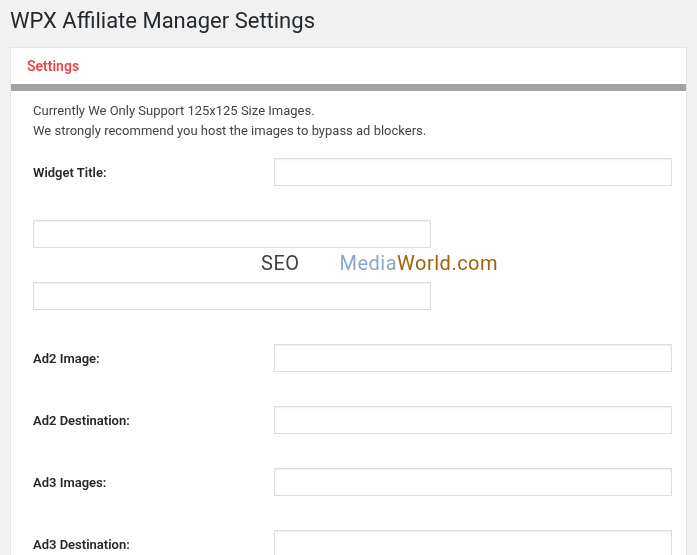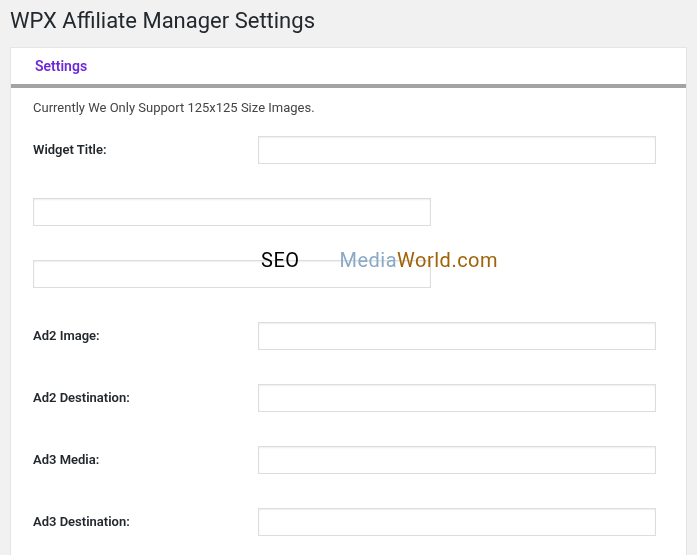--- a/index.html
+++ b/index.html
@@ -19,40 +19,41 @@
       font-weight: 400;
       color: #23282d;
       padding: 8px 10px 14px 10px;
     }
     .settings-panel {
       background: #fff;
       border: 1px solid #e5e5e5;
       margin: 0 10px;
     }
     .panel-header {
-      padding: 10px 24px;
-      border-bottom: 4px solid #a3a3a3;
+      padding: 10px 16px;
+      border-bottom: 7px solid #a3a3a3;
       font-size: 14px;
-      color: #6d28d9;
+      color: #ef4444;
       font-weight: 600;
     }
     .panel-body {
       padding: 10px 14px 0 22px;
       position: relative;
     }
     .notice-text {
       font-size: 13px;
       color: #444;
       line-height: 1.5;
       margin-bottom: 18px;
     }
     .form-row {
       display: flex;
       align-items: center;
       margin-bottom: 34px;
+      justify-content: space-between;
     }
     .form-label {
       width: 225px;
       font-size: 13px;
       color: #23282d;
       font-weight: 600;
     }
     .form-input {
       flex: 1;
       height: 28px;
@@ -68,41 +69,42 @@
       position: absolute;
       top: 160px;
       left: 250px;
       font-size: 20px;
       font-weight: 400;
       pointer-events: none;
       user-select: none;
       letter-spacing: 0.5px;
     }
     .watermark .wm-seo {
-      color: #000000;
+      color: #404040;
     }
     .watermark .wm-media {
       color: #8aa8c8;
       margin-left: 40px;
     }
     .watermark .wm-world {
       color: #a16207;
     }
   </style>
 </head>
 <body>
 
 <h1 class="page-title">WPX Affiliate Manager Settings</h1>
 
 <div class="settings-panel">
   <div class="panel-header">Settings</div>
   <div class="panel-body">
 
     <div class="notice-text">
       <span>Currently We Only Support 125x125 Size Images.</span><br>
+      <span>We strongly recommend you host the images to bypass ad blockers.</span>
     </div>
 
     <div class="form-row">
       <label class="form-label">Widget Title:</label>
       <input type="text" class="form-input" value="" style="">
     </div>
 
     <div class="form-row">
       <input type="text" class="form-input" value="" style="">
     </div>
@@ -115,21 +117,21 @@
       <label class="form-label">Ad2 Image:</label>
       <input type="text" class="form-input" value="" style="">
     </div>
 
     <div class="form-row">
       <label class="form-label">Ad2 Destination:</label>
       <input type="text" class="form-input" value="" style="">
     </div>
 
     <div class="form-row">
-      <label class="form-label">Ad3 Media:</label>
+      <label class="form-label">Ad3 Images:</label>
       <input type="text" class="form-input" value="" style="">
     </div>
 
     <div class="form-row">
       <label class="form-label">Ad3 Destination:</label>
       <input type="text" class="form-input" value="" style="">
     </div>
 
     <div class="watermark">
       <span class="wm-seo">SEO</span><span class="wm-media">Media</span><span class="wm-world">World.com</span>

